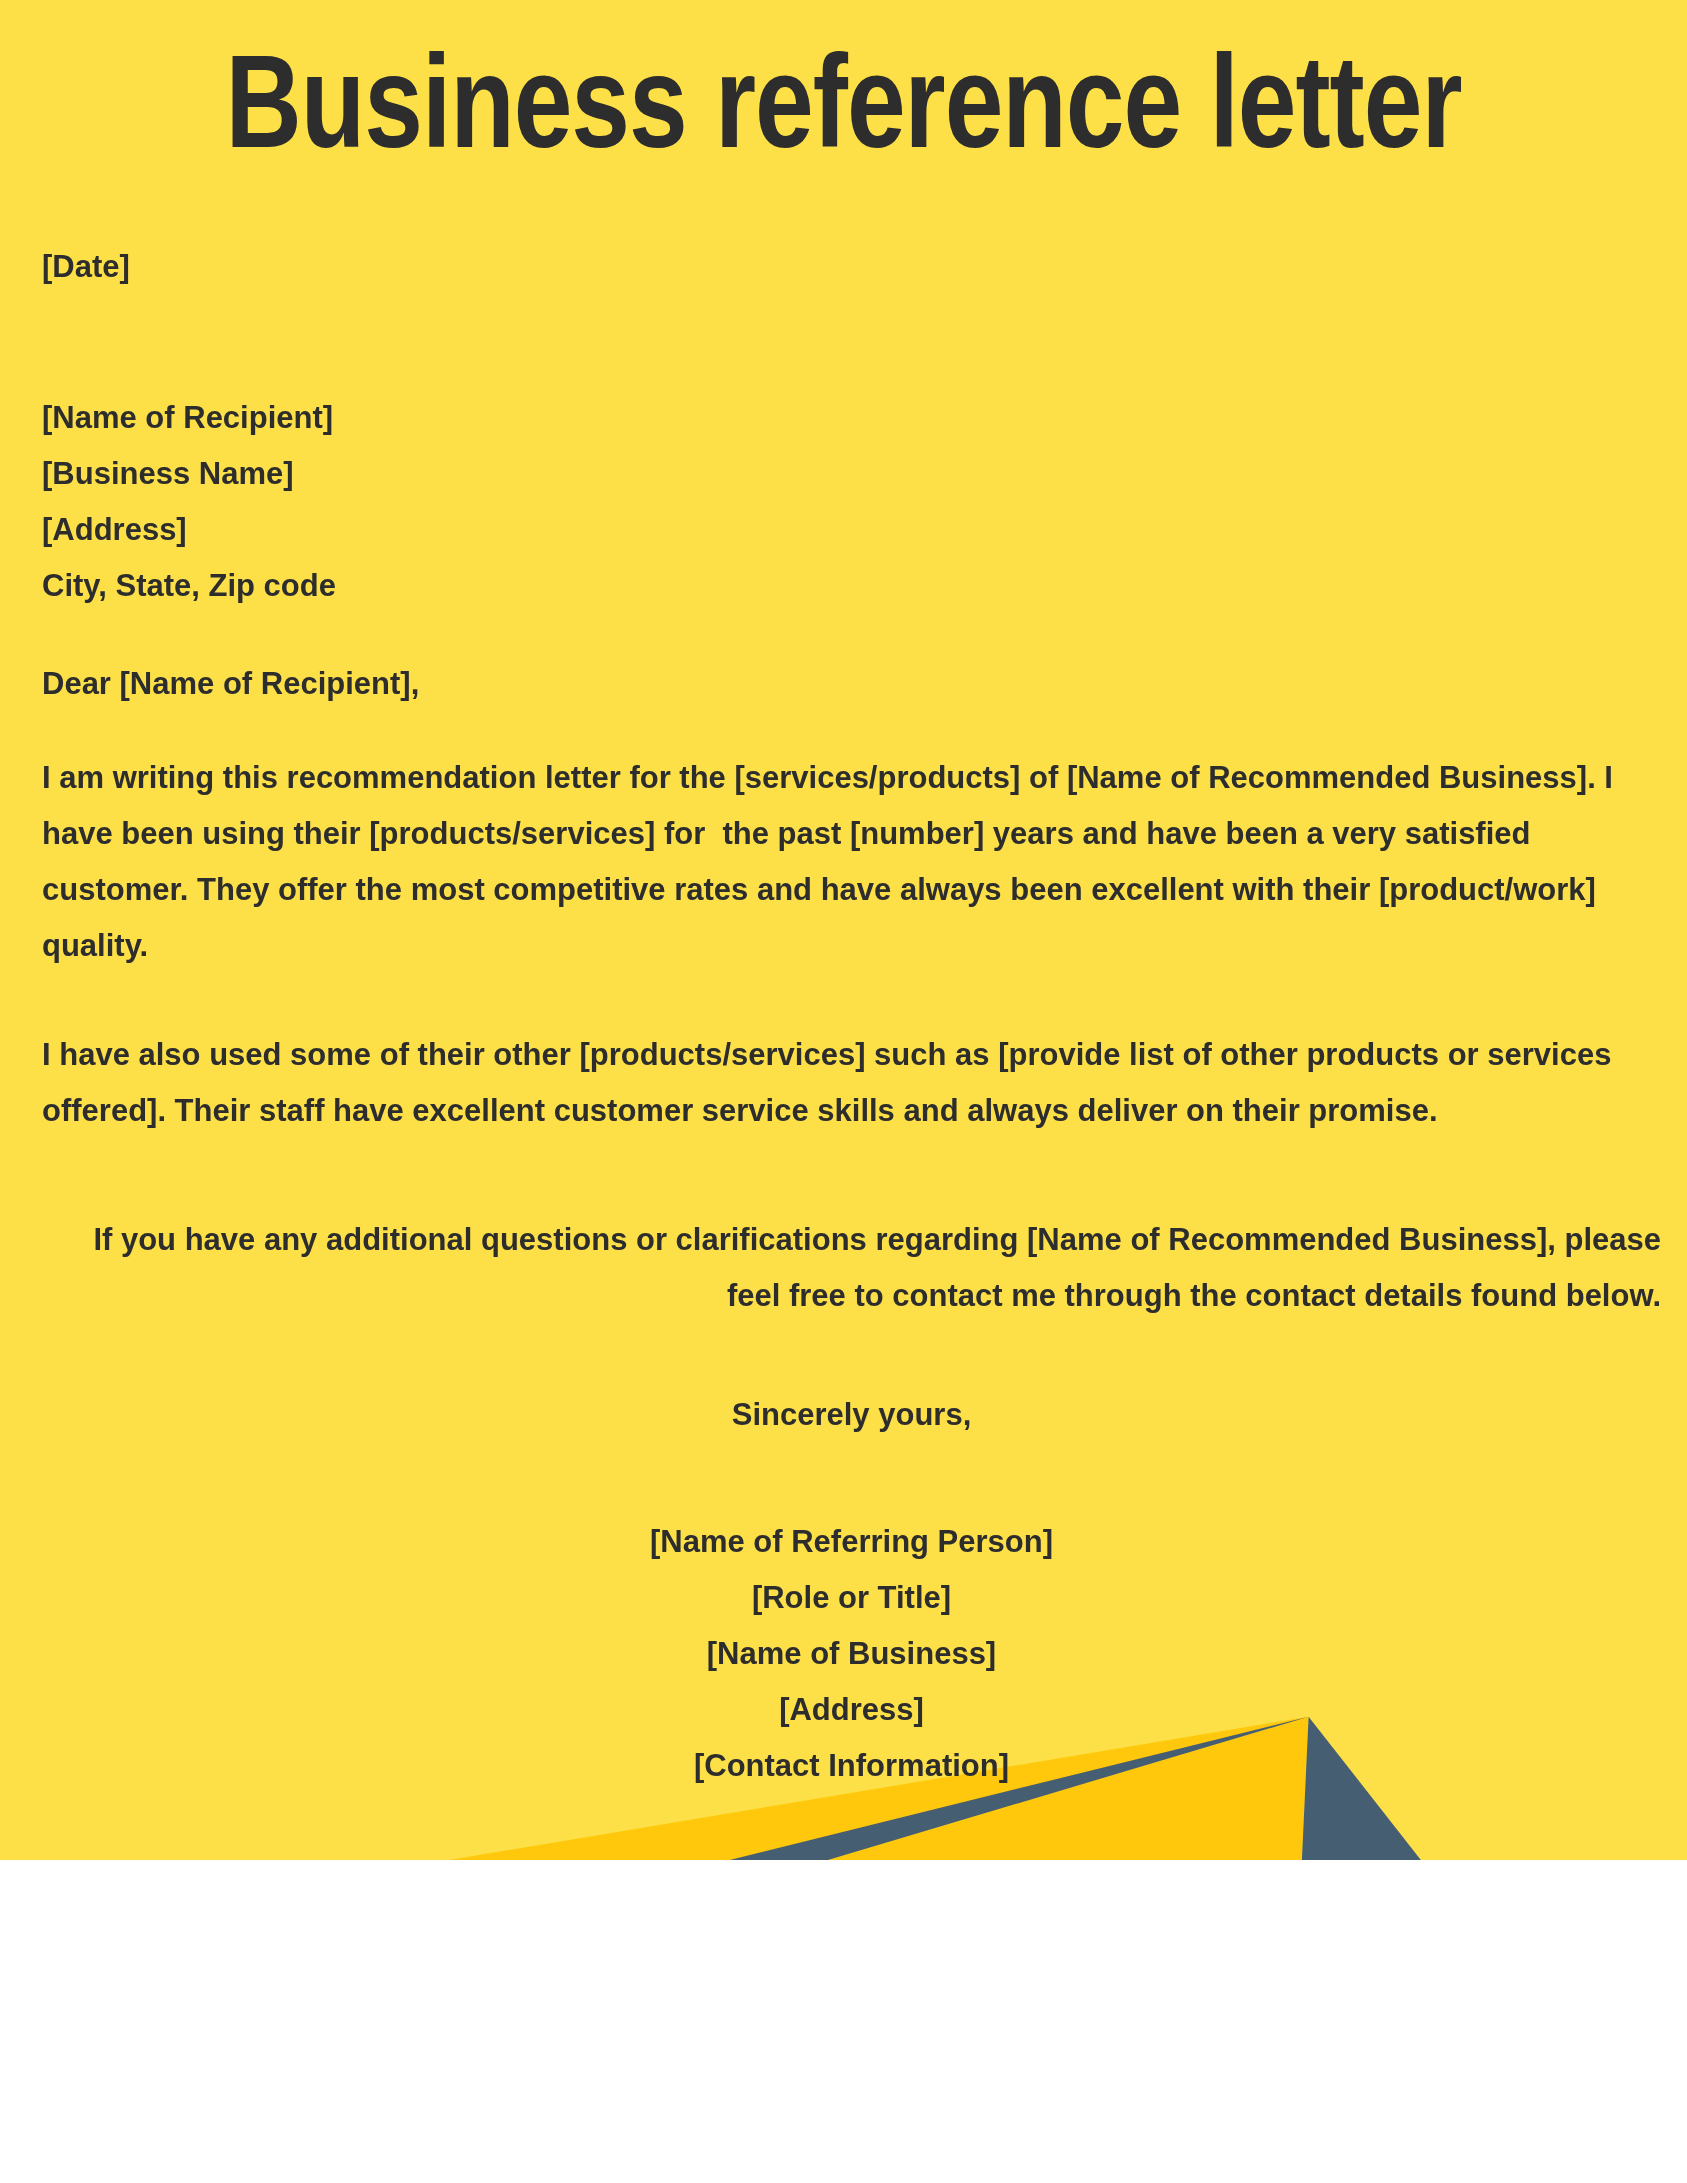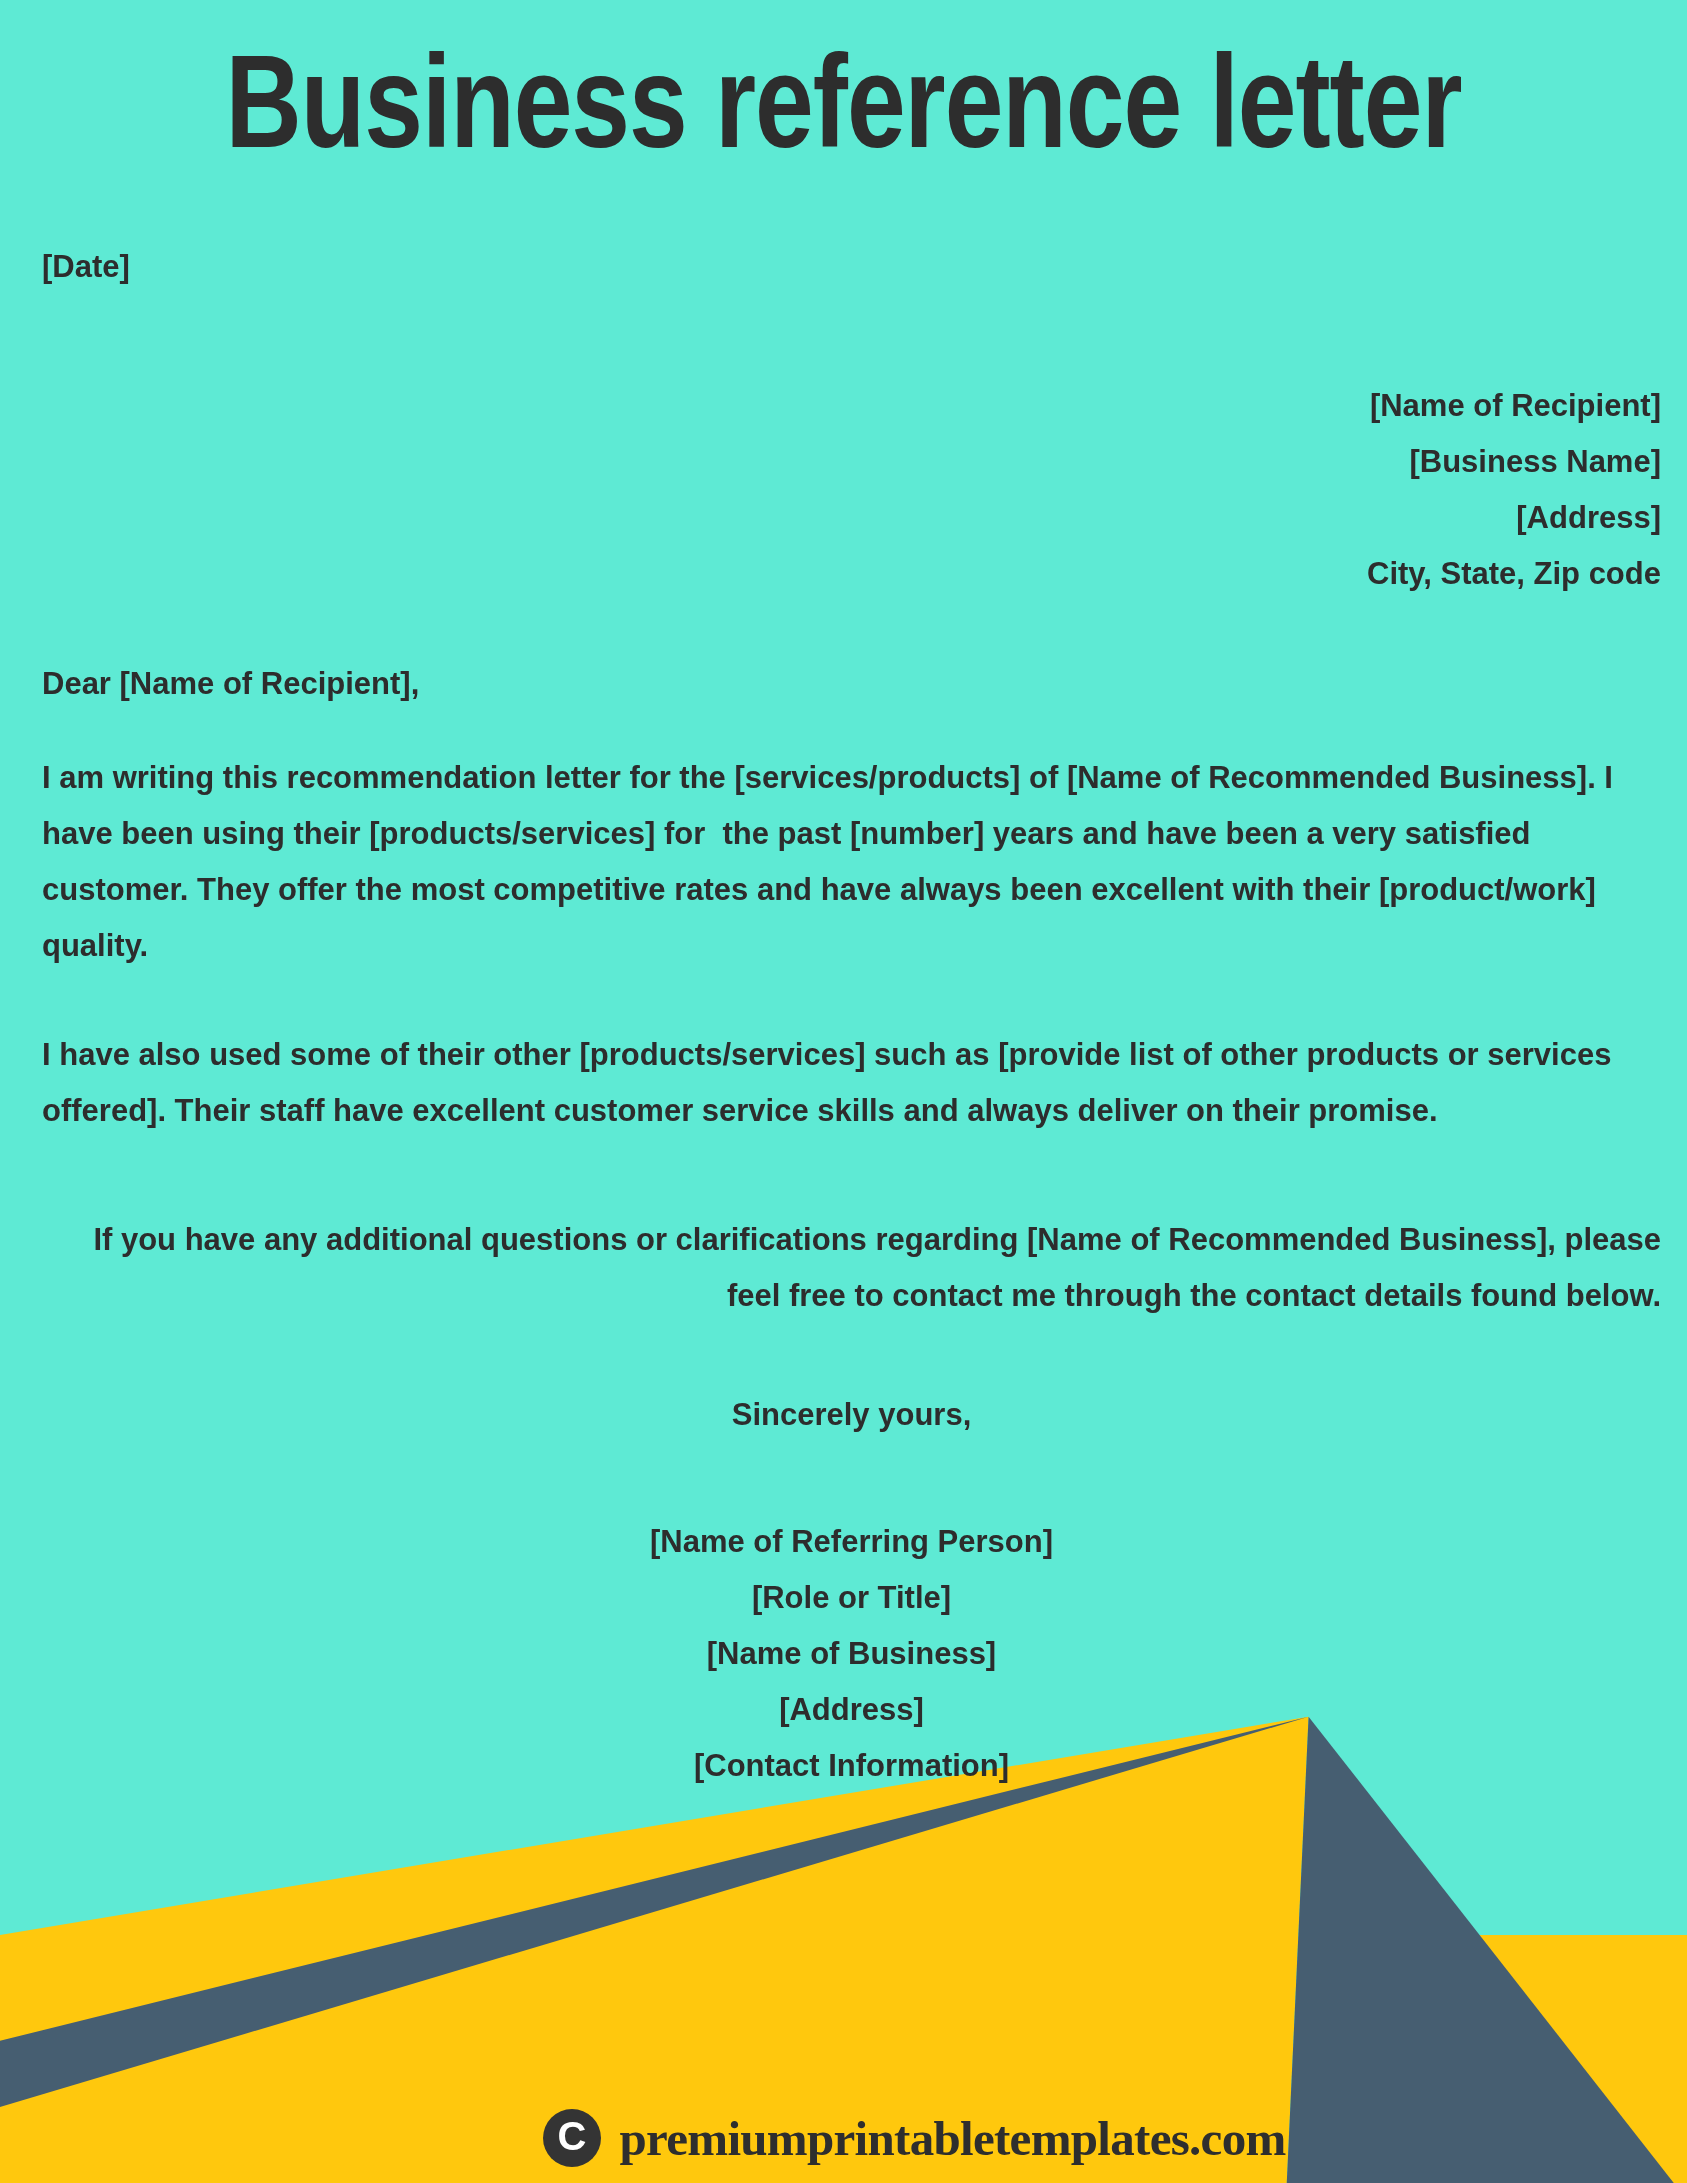--- a/index.html
+++ b/index.html
@@ -3,22 +3,22 @@
 <meta charset="utf-8">
 <style>
   html, body {
     margin: 0;
     padding: 0;
     background: #ffffff;
   }
   .page {
     position: relative;
     width: 1687px;
-    height: 2183px;
-    background: #5eead4;
+    height: 1860px;
+    background: #fde047;
     overflow: hidden;
     font-family: "Liberation Sans", sans-serif;
     font-weight: 700;
     color: #2D2D2D;
   }
   
   .title {
     position: absolute;
     top: 36px;
     left: 0;
@@ -44,21 +44,21 @@
     z-index: 2;
   }
   .content p {
     margin: 0;
     font-size: 31px;
     line-height: 56px;
     white-space: pre-wrap;
   }
   .block { position: absolute; left: 0; right: 0; }
   .b-date       { top: 239px; }
-  .b-recipient  { top: 378px; text-align: right; }
+  .b-recipient  { top: 390px; }
   .b-salutation { top: 656px; }
   .b-para1      { top: 750px; }
   .b-para2      { top: 1027px; }
   .b-para3      { top: 1212px; text-align: right; }
   .b-closing    { top: 1387px; text-align: center; }
   .b-signature  { top: 1514px; text-align: center; }
   
   .decoration {
     position: absolute;
     left: 0;

